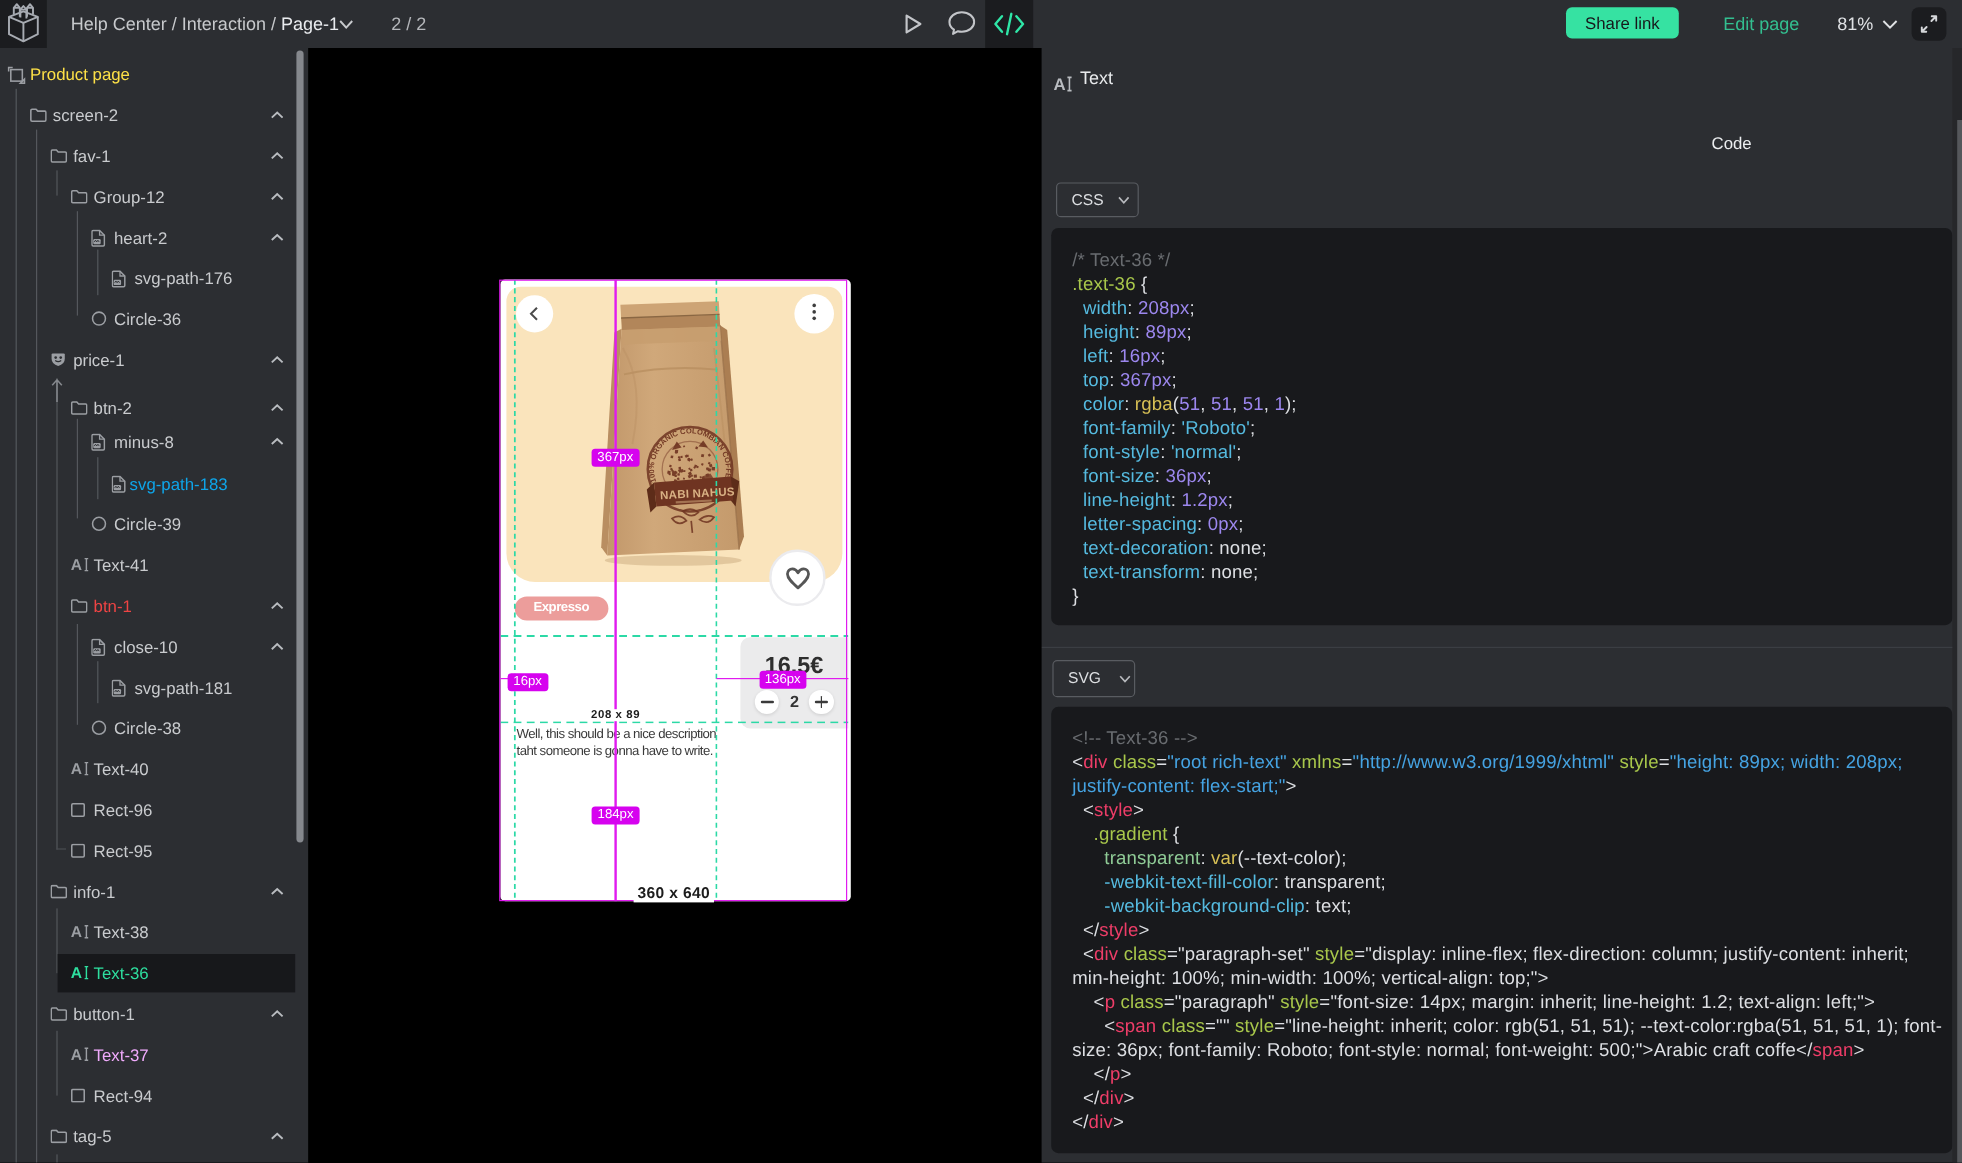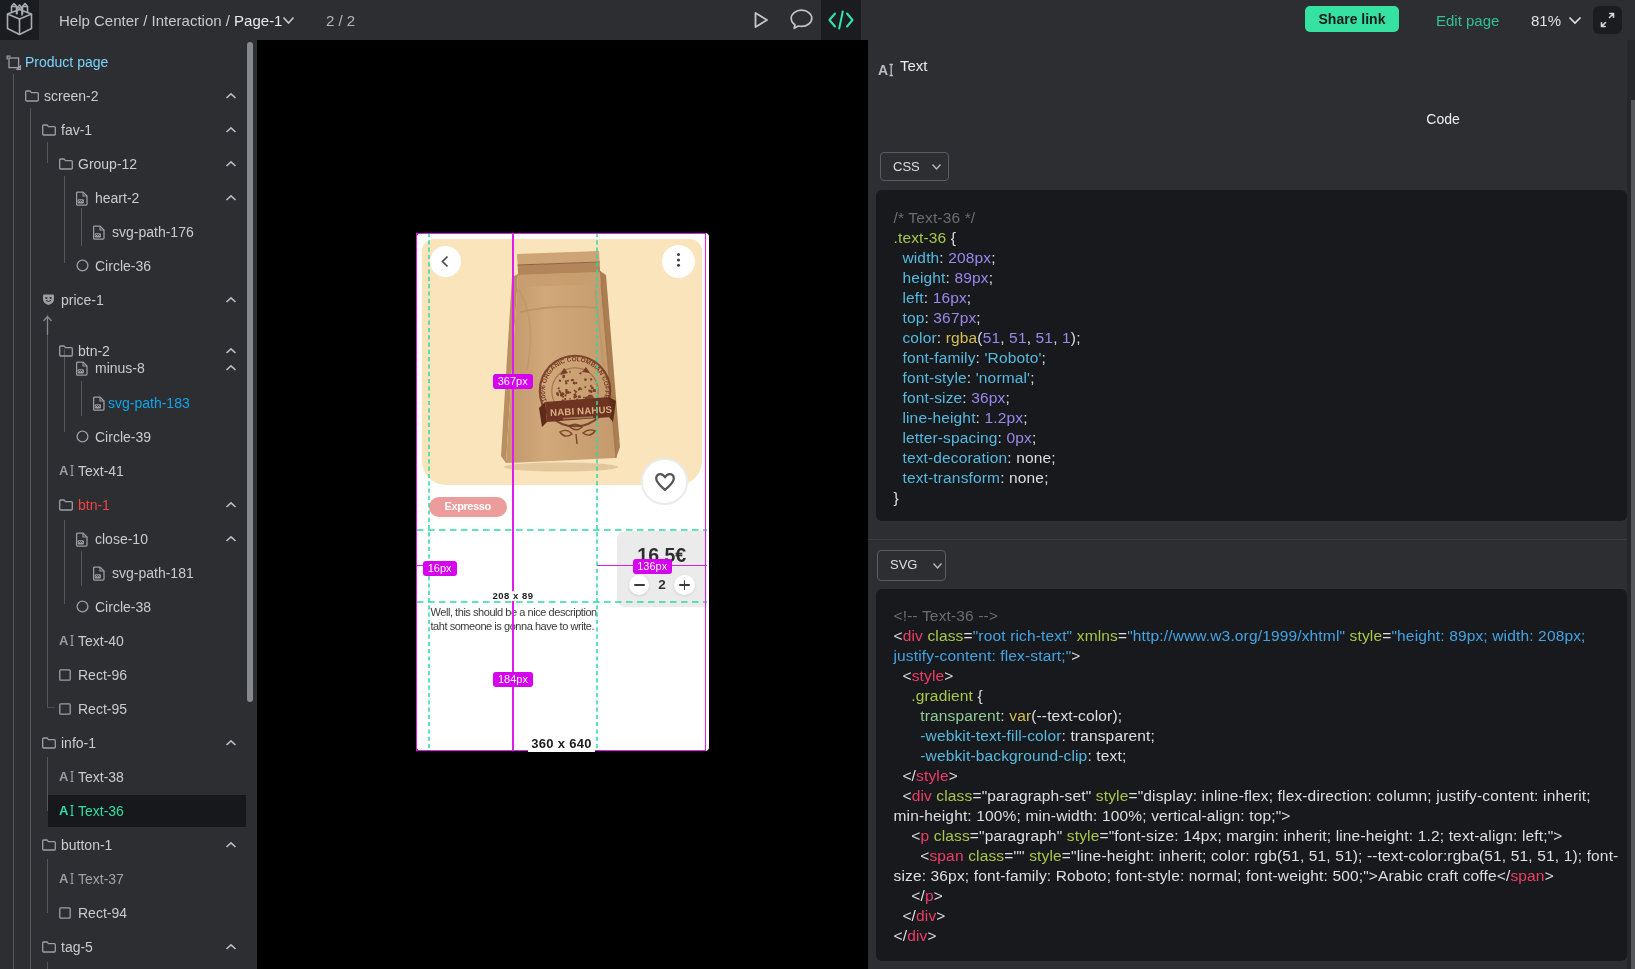--- a/index.html
+++ b/index.html
@@ -5,21 +5,21 @@
   * { margin:0; padding:0; box-sizing:border-box; }
   html,body { width:1635px; height:969px; background:#000; overflow:hidden;
     font-family:"Liberation Sans", sans-serif; }
   .abs { position:absolute; }
   #app { position:relative; width:1635px; height:969px; }
   #topbar { position:absolute; left:0; top:0; width:1635px; height:40px; background:#2c2e32; }
   #logo-tile { position:absolute; left:0; top:0; width:39px; height:40px; background:#1b1c1f; }
   #code-tile { position:absolute; left:821px; top:0; width:40px; height:40px; background:#1b1c1f; }
   .crumb { position:absolute; top:12px; font-size:15px; color:#c7c9cc; }
   #share-btn { position:absolute; left:1305px; top:6px; width:94px; height:26px;
-    background:#36e2a2; border-radius:5px; color:#17181b; font-size:14px; font-weight:700;
+    background:#36e2a2; border-radius:5px; color:#17181b; font-size:14px; font-weight:400;
     text-align:center; line-height:26px; }
   #edit-page { position:absolute; left:1436px; top:12px; font-size:15px; color:#33bf90; }
   #zoom-lvl { position:absolute; left:1531px; top:12px; font-size:15px; color:#dfe1e4; }
   #expand-btn { position:absolute; left:1593px; top:6px; width:29px; height:28px;
     background:#1b1c1f; border-radius:6px; }
   #sidebar { position:absolute; left:0; top:40px; width:257px; height:929px; background:#2c2e32; overflow:hidden; }
   .trow { position:absolute; height:24px; font-size:14px; color:#c9cbce; white-space:nowrap; }
   .tline { position:absolute; width:1px; background:#54575c; }
   #sb-scroll { position:absolute; left:247px; top:2px; width:6px; height:660px; background:#85888d; border-radius:3px; }
   #canvas { position:absolute; left:257px; top:40px; width:611px; height:929px; background:#000; overflow:hidden; }
@@ -105,21 +105,21 @@
       </svg>
 <div class="abs" style="left:48px;top:755px;width:198px;height:32px;background:#17181b"></div>
 <div class="trow" style="left:0;top:10.0px;width:257px">
         <span class="abs" style="left:6px;top:5px"><svg width="16" height="16" viewBox="0 0 16 16">
             <g stroke="#9b9ea3" stroke-width="1.3" fill="none">
               <rect x="3" y="3" width="9.6" height="9.6"></rect>
               <path d="M1.2 4.6 V1.2 H4.6"></path>
               <path d="M14.4 11 V14.4 H11 L14.4 11 Z"></path>
             </g>
           </svg></span>
-        <span class="abs" style="left:25px;top:4px;color:#7dd3fc">Product page</span>
+        <span class="abs" style="left:25px;top:4px;color:#fde047">Product page</span>
       </div>
 <div class="trow" style="left:0;top:44.0px;width:257px">
         <span class="abs" style="left:25px;top:5px"><svg width="14" height="12" viewBox="0 0 14 12">
             <path d="M1.7 1 H5 L6.5 2.6 H12.3 Q13.3 2.6 13.3 3.6 V10 Q13.3 11 12.3 11 H1.7 Q0.7 11 0.7 10 V2 Q0.7 1 1.7 1 Z" fill="none" stroke="#9b9ea3" stroke-width="1.3"></path>
           </svg></span>
         <span class="abs" style="left:44px;top:4px;color:#c9cbce">screen-2</span>
         <svg class="abs" style="left:225px;top:8px" width="12" height="8" viewBox="0 0 12 8">
           <path d="M1.5 6 L6 1.8 L10.5 6" stroke="#b9bcc0" stroke-width="1.6" fill="none"></path>
         </svg>
       </div>
@@ -173,21 +173,21 @@
             <path d="M2 1.5 H11 Q12 1.5 12 2.5 V6 Q12 10.5 6.5 12 Q1 10.5 1 6 V2.5 Q1 1.5 2 1.5 Z" fill="#9b9ea3"></path>
             <circle cx="4.4" cy="5" r="1.1" fill="#2c2e32"></circle>
             <circle cx="8.6" cy="5" r="1.1" fill="#2c2e32"></circle>
             <path d="M4 7.5 Q6.5 9.3 9 7.5" stroke="#2c2e32" stroke-width="1" fill="none"></path>
           </svg></span>
         <span class="abs" style="left:61px;top:4px;color:#c9cbce">price-1</span>
         <svg class="abs" style="left:225px;top:8px" width="12" height="8" viewBox="0 0 12 8">
           <path d="M1.5 6 L6 1.8 L10.5 6" stroke="#b9bcc0" stroke-width="1.6" fill="none"></path>
         </svg>
       </div>
-<div class="trow" style="left:0;top:299px;width:310px">
+<div class="trow" style="left:0;top:288px;width:310px">
         <span class="abs" style="left:59px;top:5px"><svg width="14" height="12" viewBox="0 0 14 12">
             <path d="M1.7 1 H5 L6.5 2.6 H12.3 Q13.3 2.6 13.3 3.6 V10 Q13.3 11 12.3 11 H1.7 Q0.7 11 0.7 10 V2 Q0.7 1 1.7 1 Z" fill="none" stroke="#9b9ea3" stroke-width="1.3"></path>
           </svg></span>
         <span class="abs" style="left:78px;top:4px;color:#c9cbce">btn-2</span>
         <svg class="abs" style="left:225px;top:8px" width="12" height="8" viewBox="0 0 12 8">
           <path d="M1.5 6 L6 1.8 L10.5 6" stroke="#b9bcc0" stroke-width="1.6" fill="none"></path>
         </svg>
       </div>
 <div class="trow" style="left:0;top:316.4px;width:257px">
         <span class="abs" style="left:76px;top:5px"><svg width="12" height="15" viewBox="0 0 12 15">
@@ -308,21 +308,21 @@
         <span class="abs" style="left:61px;top:4px;color:#c9cbce">button-1</span>
         <svg class="abs" style="left:225px;top:8px" width="12" height="8" viewBox="0 0 12 8">
           <path d="M1.5 6 L6 1.8 L10.5 6" stroke="#b9bcc0" stroke-width="1.6" fill="none"></path>
         </svg>
       </div>
 <div class="trow" style="left:0;top:827.2px;width:257px">
         <span class="abs" style="left:59px;top:5px"><svg width="16" height="13" viewBox="0 0 16 13">
             <text x="0" y="11" font-size="13" font-weight="600" fill="#9b9ea3" font-family="Liberation Sans">A</text>
             <path d="M11.5 1.5 H14.5 M13 1.5 V11.5 M11.5 11.5 H14.5" stroke="#9b9ea3" stroke-width="1.2"></path>
           </svg></span>
-        <span class="abs" style="left:78px;top:4px;color:#a3a3a3">Text-37</span>
+        <span class="abs" style="left:78px;top:4px;color:#f0abfc">Text-37</span>
       </div>
 <div class="trow" style="left:0;top:861.2px;width:247px">
         <span class="abs" style="left:59px;top:5px"><svg width="12" height="12" viewBox="0 0 12 12">
             <rect x="0.8" y="0.8" width="10.4" height="10.4" rx="1" fill="none" stroke="#9b9ea3" stroke-width="1.3"></rect>
           </svg></span>
         <span class="abs" style="left:78px;top:4px;color:#c9cbce">Rect-94</span>
       </div>
 <div class="trow" style="left:0;top:895.3px;width:257px">
         <span class="abs" style="left:42px;top:5px"><svg width="14" height="12" viewBox="0 0 14 12">
             <path d="M1.7 1 H5 L6.5 2.6 H12.3 Q13.3 2.6 13.3 3.6 V10 Q13.3 11 12.3 11 H1.7 Q0.7 11 0.7 10 V2 Q0.7 1 1.7 1 Z" fill="none" stroke="#9b9ea3" stroke-width="1.3"></path>

